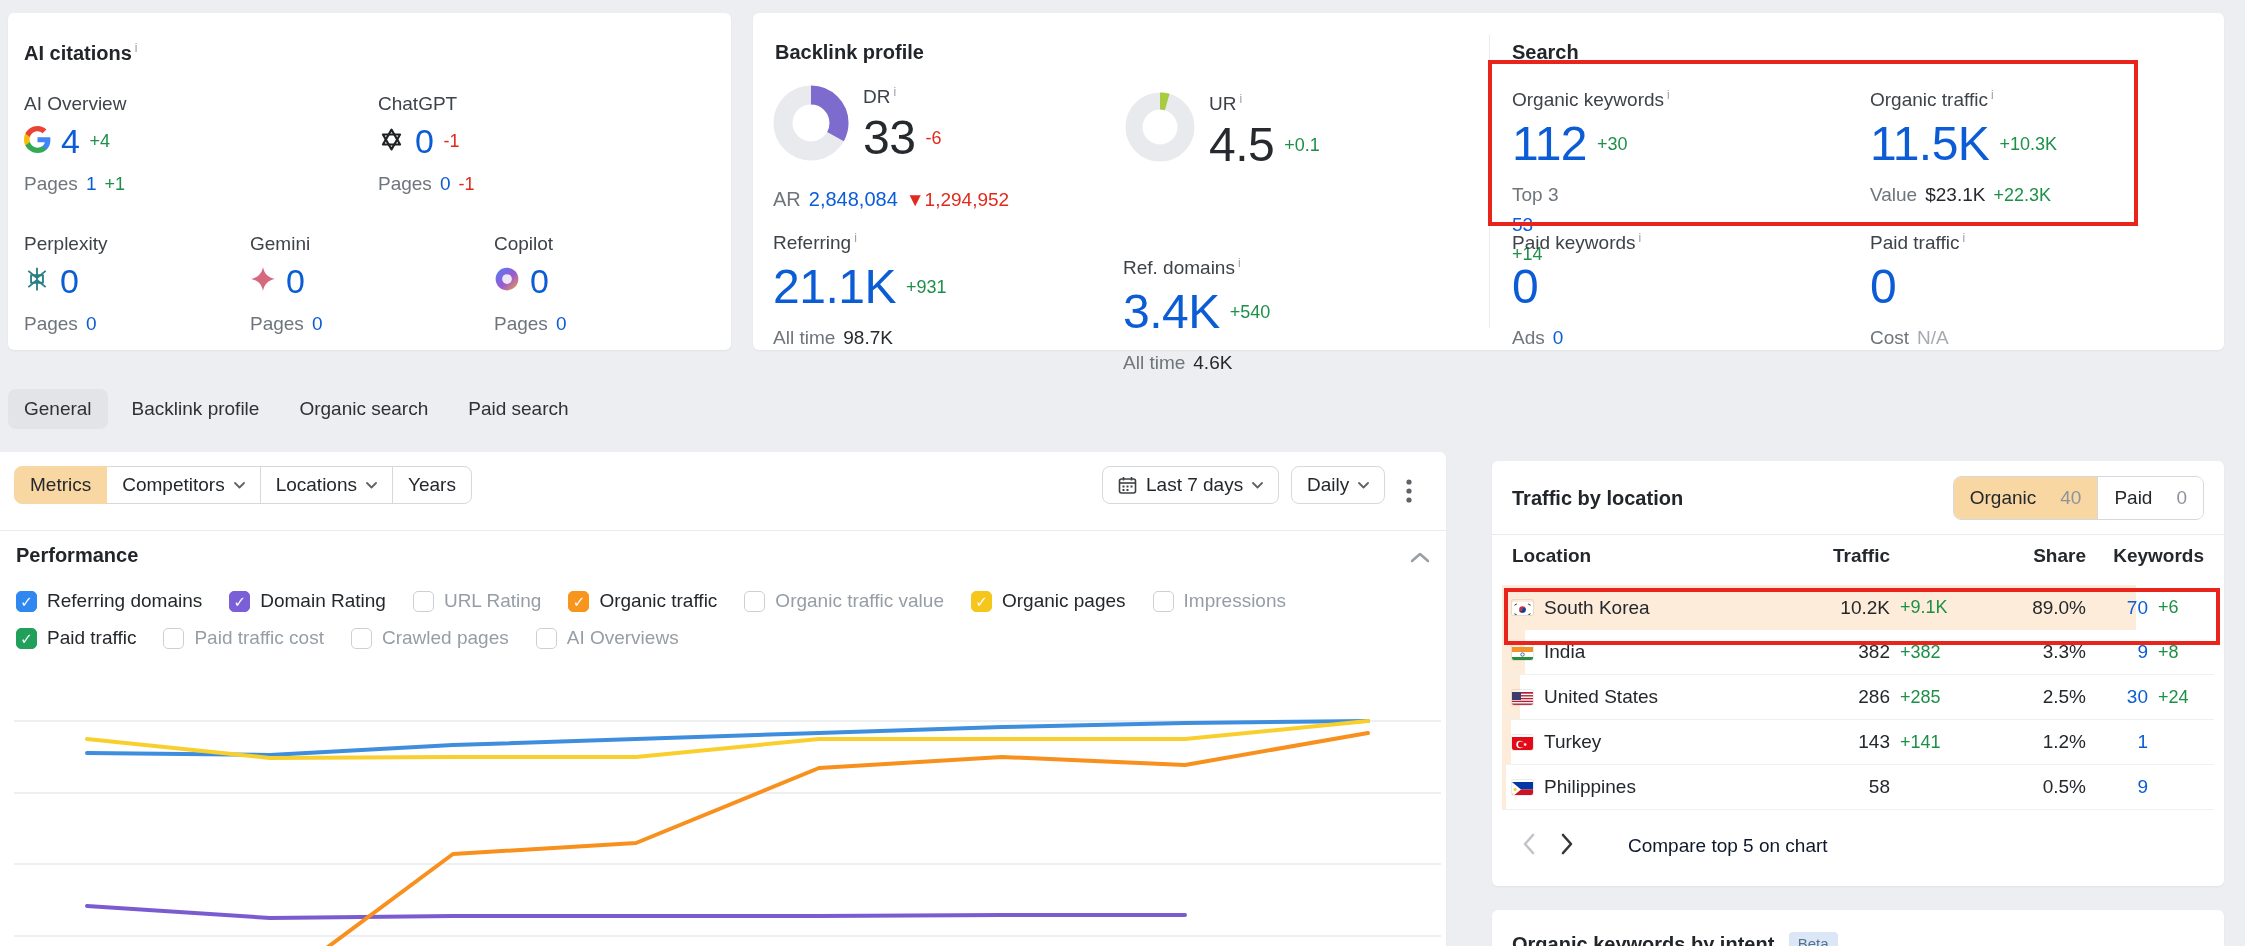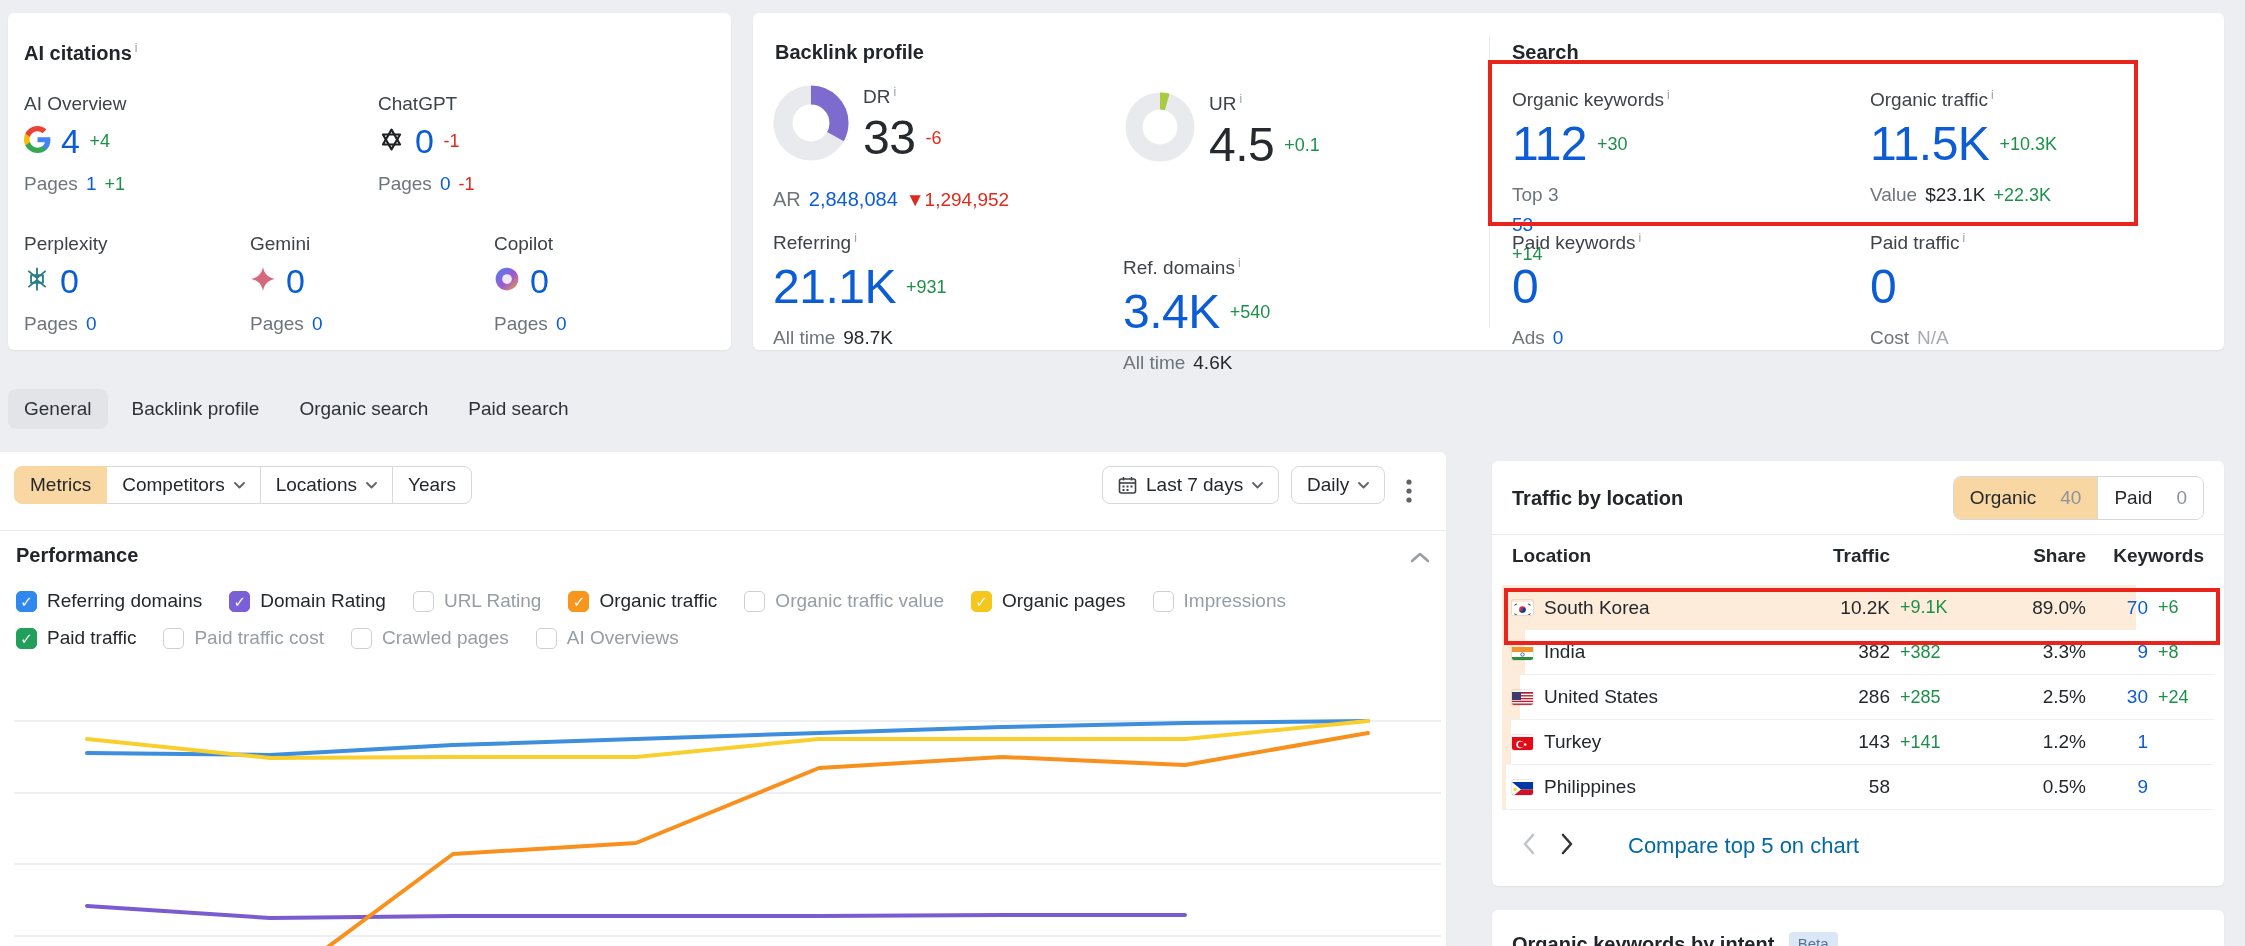--- a/index.html
+++ b/index.html
@@ -64,21 +64,21 @@
   .flag{width:21px;height:15px;border-radius:2px;overflow:hidden;flex:0 0 auto;box-shadow:0 0 0 1px rgba(0,0,0,.08);}
   .kw{color:#0b5cd5;}
   .gdelta{color:#1d9048;font-size:18px;}
   .toggle{display:inline-flex;border:1px solid #d5d8dc;border-radius:8px;overflow:hidden;height:44px;box-sizing:border-box;}
   .toggle .opt{display:inline-flex;align-items:center;gap:24px;padding:0 16px;font-size:19px;color:#24282c;background:#fff;cursor:pointer;}
   .toggle .opt.on{background:#f9d7a3;}
   .toggle .count{color:#8d939a;}
   .toggle .opt + .opt{border-left:1px solid #d5d8dc;}
   .badge{display:inline-block;background:#dbe7f7;color:#55738f;font-size:15px;border-radius:4px;padding:3px 9px;margin-left:10px;vertical-align:2px;}
   .pagenav{position:absolute;left:30px;top:372px;display:flex;align-items:center;gap:26px;}
-  .pagenav .lbl{font-size:22px;color:#0369a1;margin-left:28px;}
+  .pagenav .lbl{font-size:19px;color:#0f172a;margin-left:28px;}
   .hdivider{position:absolute;left:0;right:0;height:1px;background:#e9ebee;}
   .donut{display:block;}
 </style>
 </head>
 <body>
 
 <div class="card" style="left:8px;top:13px;width:723px;height:337px;">
   <div class="card-title abs" style="left:16px;top:28px;text-align:right;"><span>AI citations</span><sup class="info">i</sup></div>
 
   <div class="abs" style="left:16px;top:80px;">

